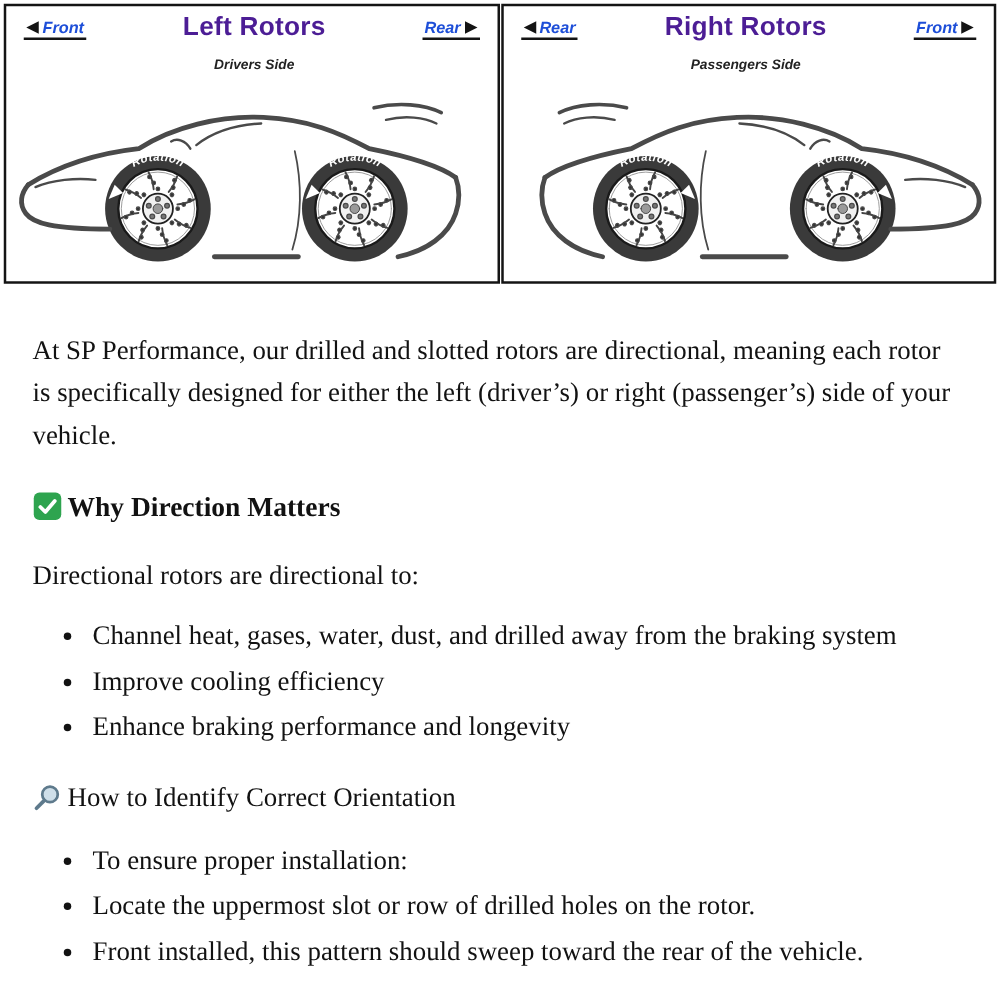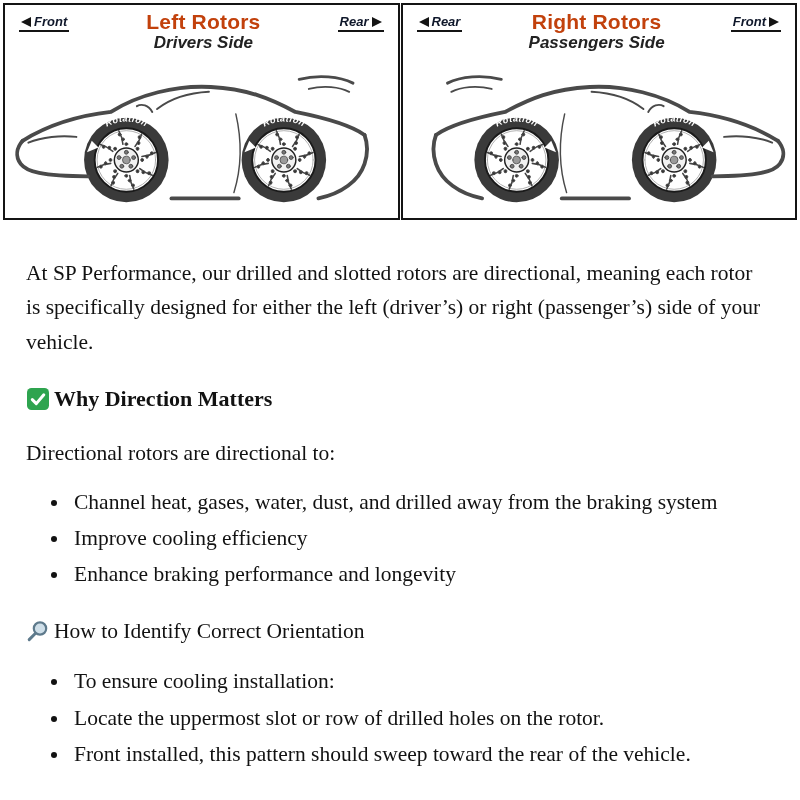--- a/index.html
+++ b/index.html
@@ -4,27 +4,27 @@
 <style>
   * { margin: 0; padding: 0; box-sizing: border-box; }
   html, body { width: 800px; height: 800px; background: #ffffff; overflow: hidden; }
   body { font-family: "Liberation Serif", serif; color: #121212; }
 
   
   .diagram { display: flex; margin: 3px 3px 0 3px; background: #fff; }
   .panel { width: 50%; border: 2px solid #141414; background: #fff; padding: 4px 8px 2px 8px; }
   .panel + .panel { margin-left: 1px; }
   .panel-header { display: flex; justify-content: space-between; align-items: flex-start; padding: 2px 6px 0 6px; font-family: "Liberation Sans", sans-serif; }
-  .dir { display: inline-flex; align-items: center; gap: 3px; font-weight: bold; font-style: italic; font-size: 13px; border-bottom: 2.5px solid #141414; padding: 0 2px 1px 2px; margin-top: 3px; color: #0f172a; }
+  .dir { display: inline-flex; align-items: center; gap: 3px; font-weight: bold; font-style: italic; font-size: 13px; border-bottom: 2.5px solid #141414; padding: 0 2px 1px 2px; margin-top: 3px; color: #1d4ed8; }
   .tri { width: 0; height: 0; border-top: 5px solid transparent; border-bottom: 5px solid transparent; display: inline-block; }
   .tri-left  { border-right: 10px solid #141414; }
   .tri-right { border-left: 10px solid #141414; }
   .panel-title-block { display: flex; flex-direction: column; align-items: center; line-height: 1.05; }
-  .panel-title { font-family: "Liberation Sans", sans-serif; font-weight: bold; font-size: 21px; color: #c2410c; letter-spacing: 0.2px; }
-  .panel-subtitle { font-family: "Liberation Sans", sans-serif; font-weight: bold; font-style: italic; font-size: 17px; color: #222; margin-top: 1px; }
+  .panel-title { font-family: "Liberation Sans", sans-serif; font-weight: bold; font-size: 21px; color: #4c1d95; letter-spacing: 0.2px; }
+  .panel-subtitle { font-family: "Liberation Sans", sans-serif; font-weight: bold; font-style: italic; font-size: 11px; color: #222; margin-top: 14px; }
   .car-svg { display: block; width: 100%; height: 162px; margin-top: 2px; }
 
   .fender { fill: var(--fender-dark, #3a3a3a); }
   .ink { stroke: var(--diagram-ink, #4a4a4a); fill: none; }
   .rot-text { fill: #ffffff; font-family: "Liberation Sans", sans-serif; font-weight: bold; font-style: italic; font-size: 9.5px; letter-spacing: 0.5px; }
   .svg-defs { position: absolute; width: 0; height: 0; overflow: hidden; }
 
   
   .article { padding: 16px 28px 0 26px; font-size: 21.5px; line-height: 1.6; }
   .article p { margin: 20px 0 14px 0; }
@@ -178,19 +178,19 @@
       <span class="icon">
         <svg viewBox="0 0 24 24">
           <circle class="mag-stroke mag-fill" cx="14" cy="9.5" r="6.2" stroke-width="2.2"></circle>
           <line class="mag-stroke" x1="9.3" y1="14.5" x2="3.2" y2="20.6" stroke-width="3" stroke-linecap="round"></line>
         </svg>
       </span>
       <span>How to Identify Correct Orientation</span>
     </div>
 
     <ul>
-      <li>To ensure cooling installation:</li>
+      <li>To ensure proper installation:</li>
       <li>Locate the uppermost slot or row of drilled holes on the rotor.</li>
       <li>Front installed, this pattern should sweep toward the rear of the vehicle.</li>
     </ul>
 
   </div>
 </div>
 
 </body></html>

